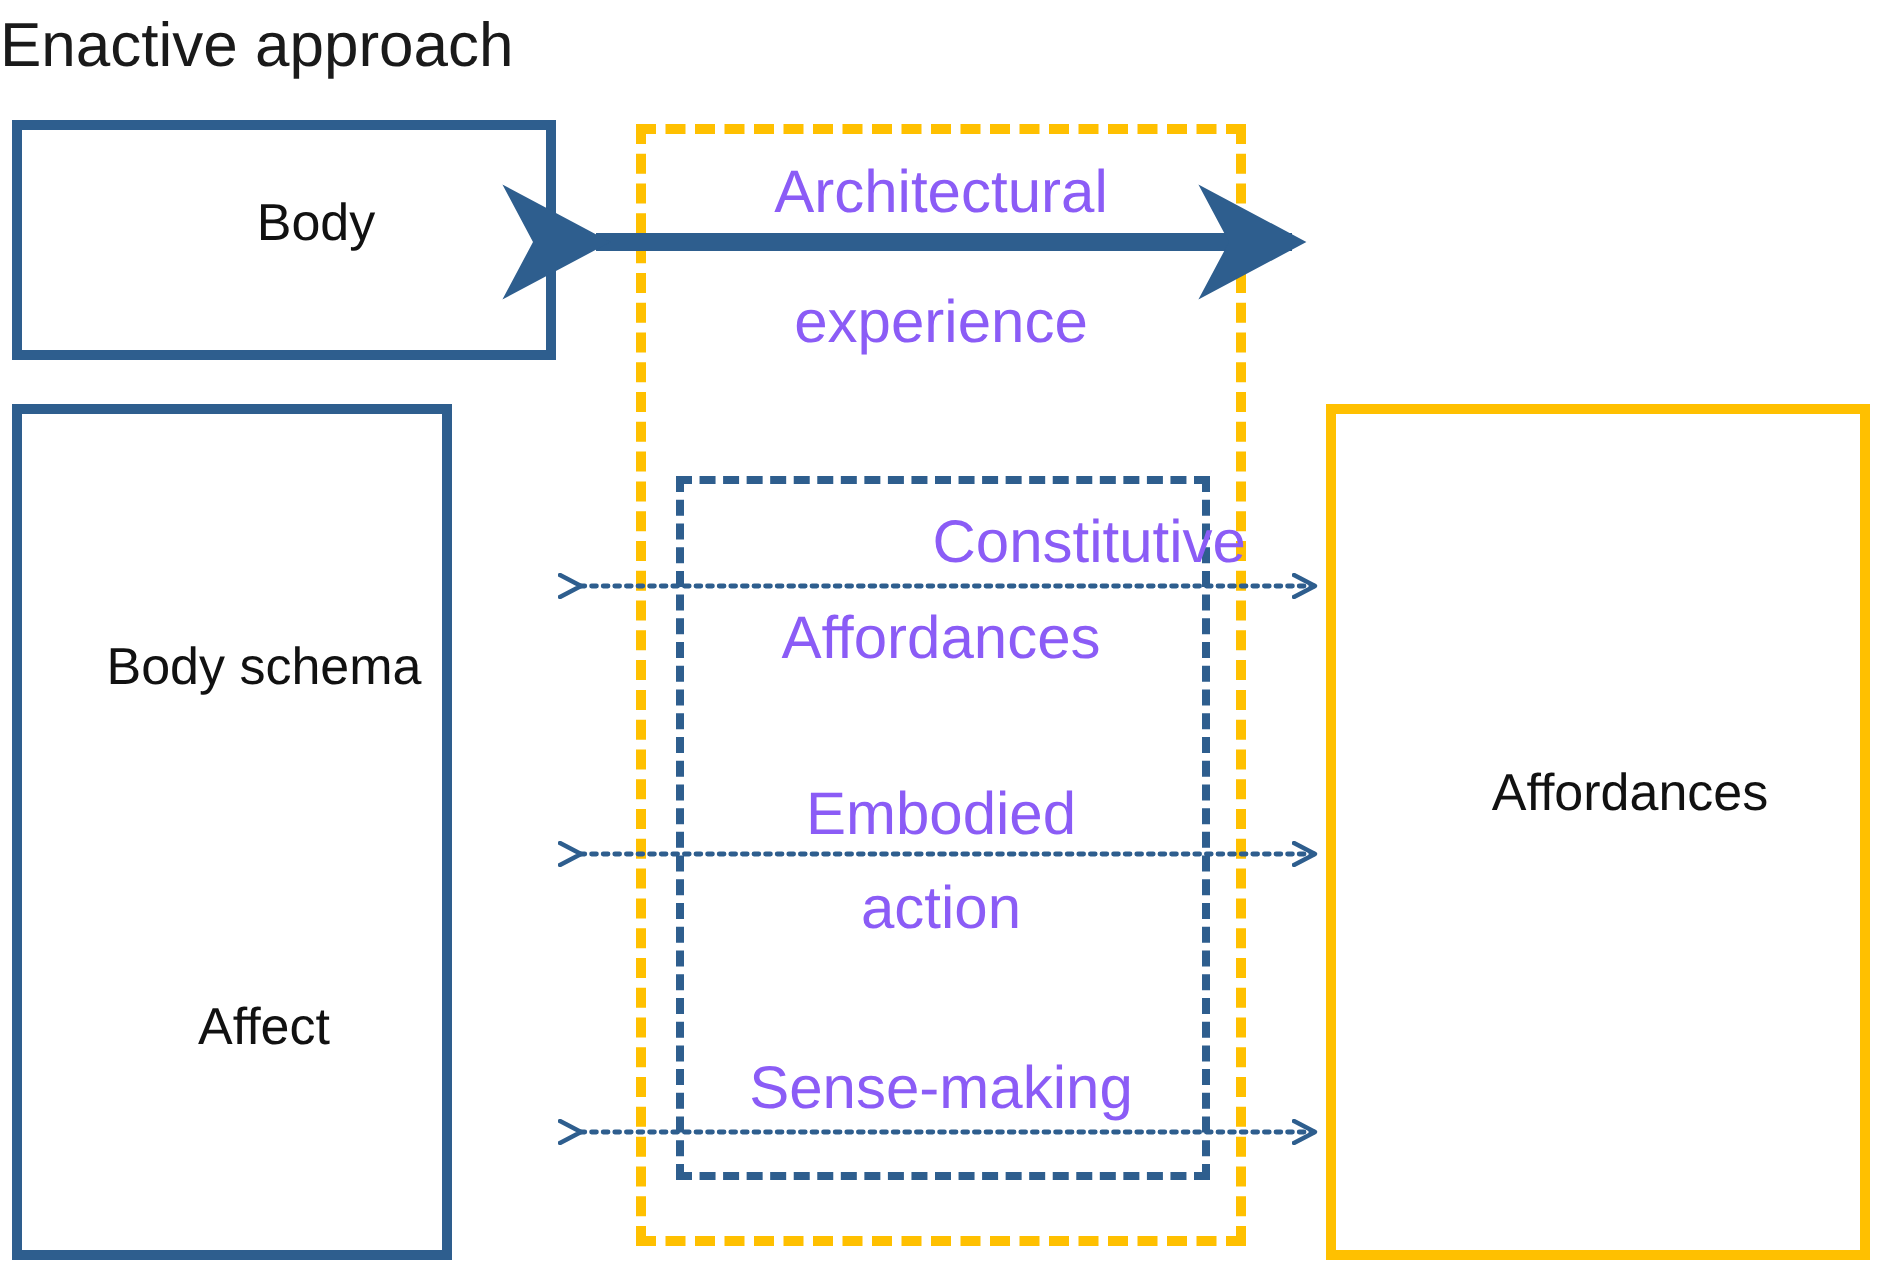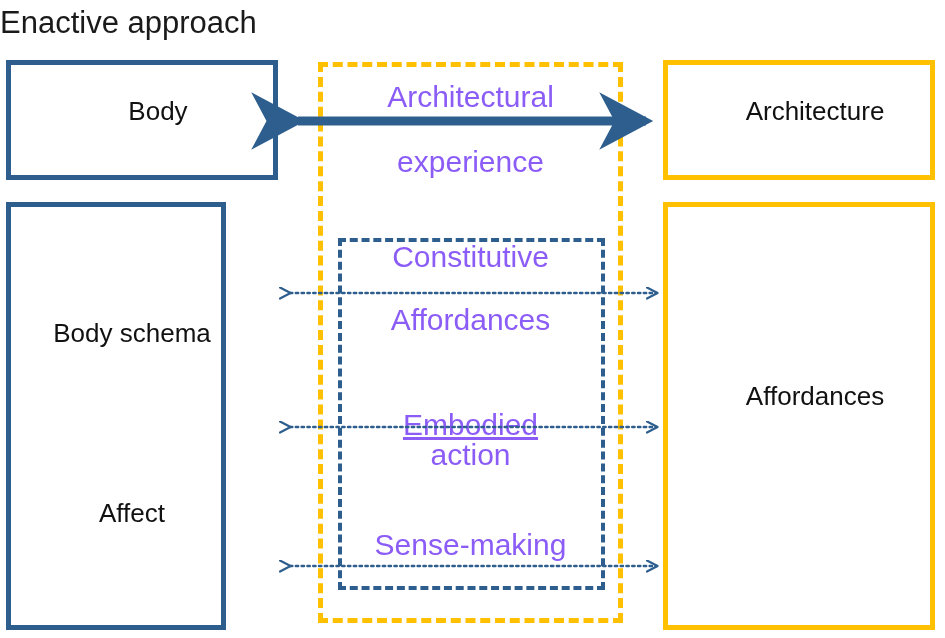--- a/index.html
+++ b/index.html
@@ -107,35 +107,32 @@
 
   <div class="abs box box-blue" id="box-body">
     <div class="box-label" style="top:31px;">Body</div>
   </div>
 
   <div class="abs box box-blue" id="box-left-big">
     <div class="box-label" style="top:111px;">Body schema</div>
     <div class="box-label" style="top:291px;">Affect</div>
   </div>
 
-  <div class="abs box box-amber" id="box-arch">
-    <div class="box-label" style="top:31px;">Architecture</div>
-  </div>
 
   <div class="abs box box-amber" id="box-afford">
     <div class="box-label" style="top:174px;">Affordances</div>
   </div>
 
   <div class="abs center-text" style="top:80px;">Architectural</div>
   <div class="abs center-text" style="top:145px;">experience</div>
 
-  <div class="abs center-text" style="top:240px;">Constitutive</div>
+  <div class="abs center-text" style="top:255px;text-align:right;">Constitutive</div>
   <div class="abs center-text" style="top:303px;">Affordances</div>
 
-  <div class="abs center-text" style="top:408px;text-decoration:underline;">Embodied</div>
+  <div class="abs center-text" style="top:391px;">Embodied</div>
   <div class="abs center-text" style="top:528px;">Sense-making</div>
 
   <div class="abs center-text" style="top:438px;">action</div>
 
   <svg class="abs" id="arrow-layer" viewBox="0 0 945 638">
     <defs>
       <marker id="m-thick-r" markerWidth="7" markerHeight="7" refX="5.6" refY="3.5" orient="auto" markerUnits="strokeWidth">
         <path d="M0.4,0.3 L6.4,3.5 L0.4,6.7 L2.1,3.5 Z" fill="#2E5E8E"></path>
       </marker>
       <marker id="m-thick-l" markerWidth="7" markerHeight="7" refX="5.6" refY="3.5" orient="auto" markerUnits="strokeWidth">

